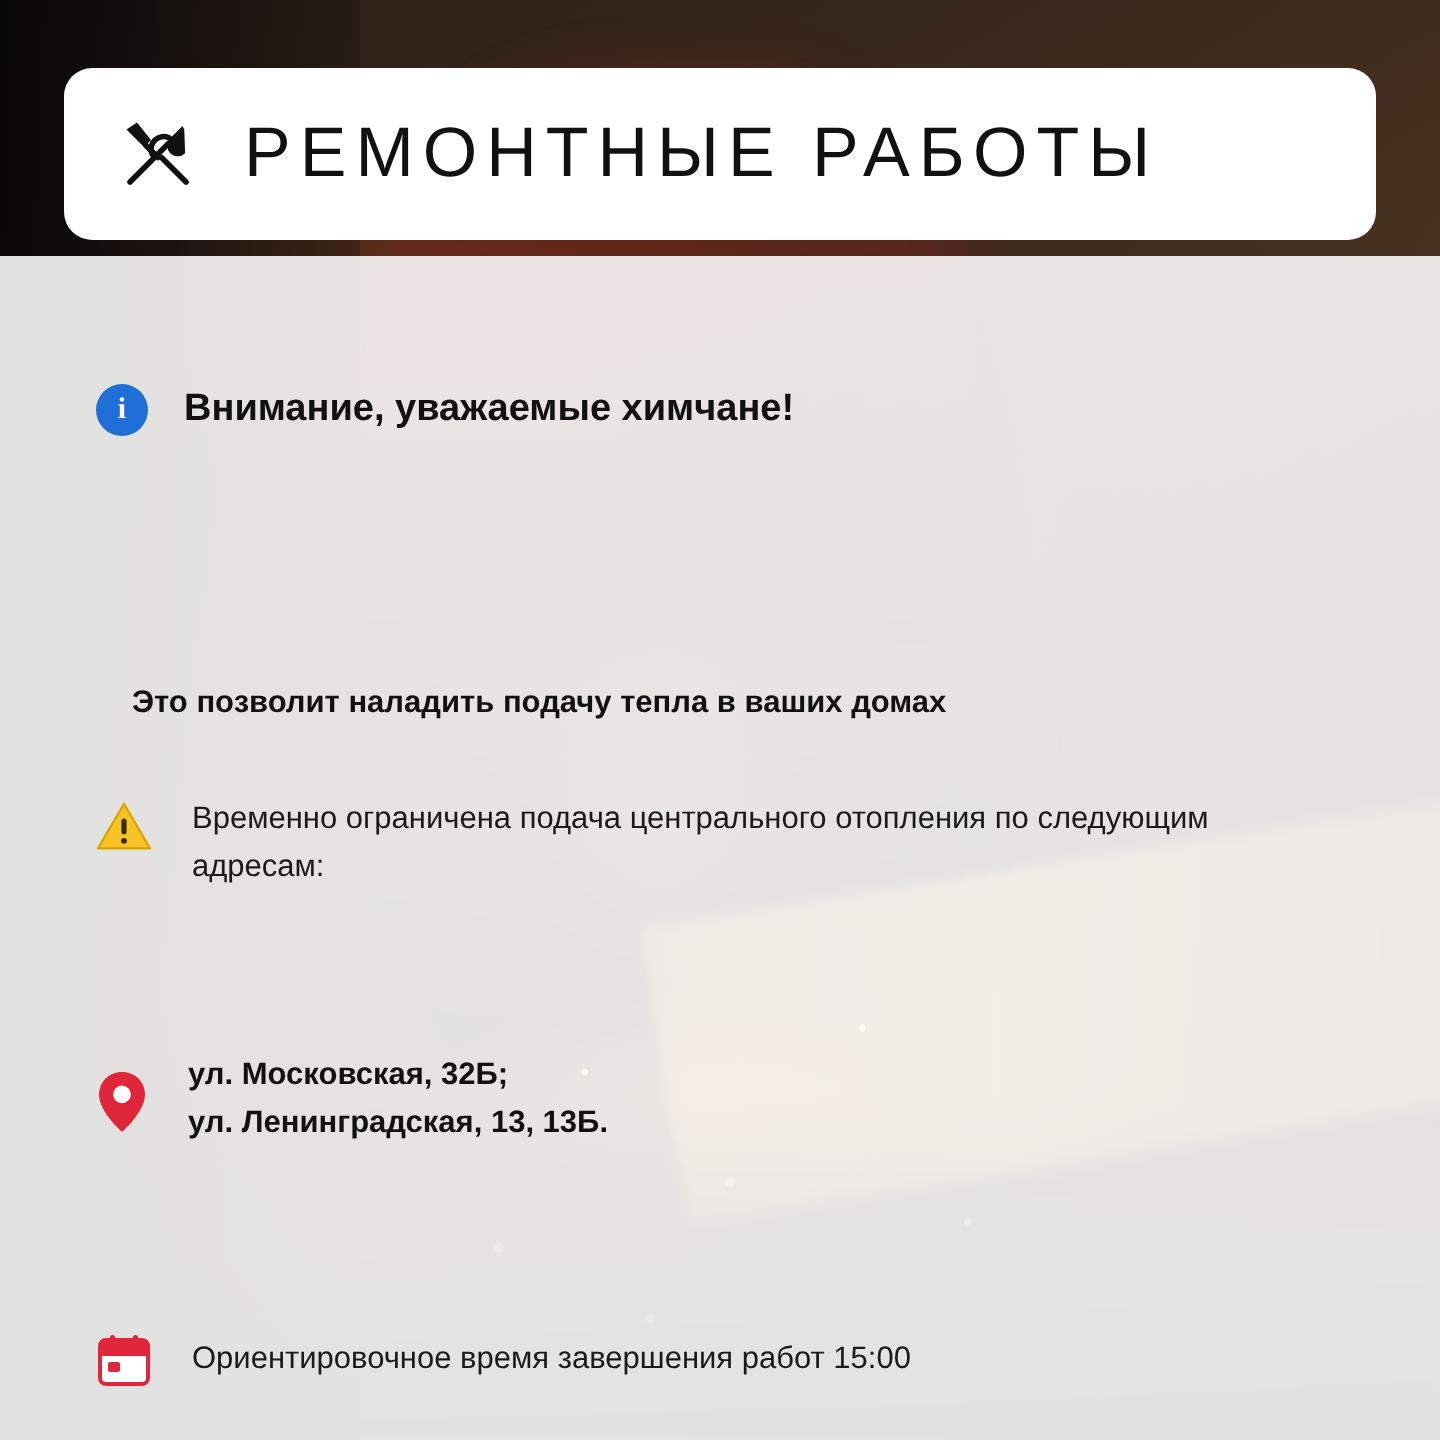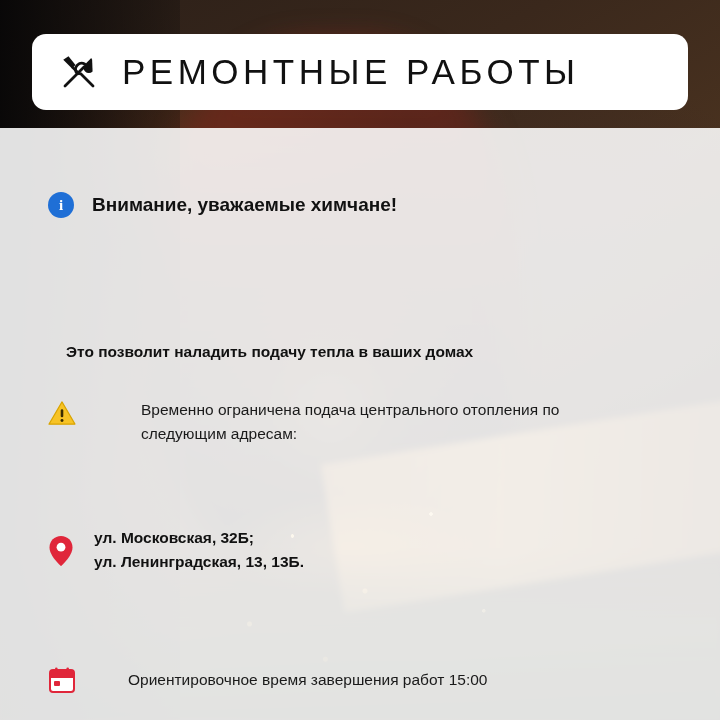--- a/index.html
+++ b/index.html
@@ -75,21 +75,21 @@
     position: absolute;
     left: 0; top: 128px;
     width: 720px; height: 592px;
     background: rgba(255,255,255,0.88);
   }
 
   
   .header-card {
     position: absolute;
     left: 32px; top: 34px;
-    width: 656px; height: 76px;
+    width: 656px; height: 86px;
     background: #ffffff;
     border-radius: 14px;
     display: flex;
     align-items: center;
     padding: 0 26px;
     box-sizing: border-box;
   }
   .header-icon {
     width: 42px; height: 42px;
     margin-right: 22px;
@@ -158,21 +158,20 @@
     color: #111111;
     margin-left: 18px;
   }
 
   .warn-block {
     position: absolute;
     left: 48px; top: 270px;
     width: 580px;
     display: flex;
     align-items: flex-start;
-    gap: 45px;
   }
   .icon-warning {
     width: 28px; height: 26px;
     flex: none;
     margin-top: 2px;
   }
   .warn-text {
     margin-left: 20px;
     font-size: 15.5px;
     line-height: 24px;
@@ -192,21 +191,20 @@
     line-height: 24px;
     font-weight: bold;
     color: #111111;
   }
 
   .finish-block {
     position: absolute;
     left: 48px; top: 538px;
     display: flex;
     align-items: center;
-    gap: 32px;
   }
   .icon-calendar { width: 28px; height: 28px; flex: none; }
   .finish-text {
     margin-left: 20px;
     font-size: 15.5px;
     color: #1a1a1a;
   }
 </style>
 </head>
 <body>

